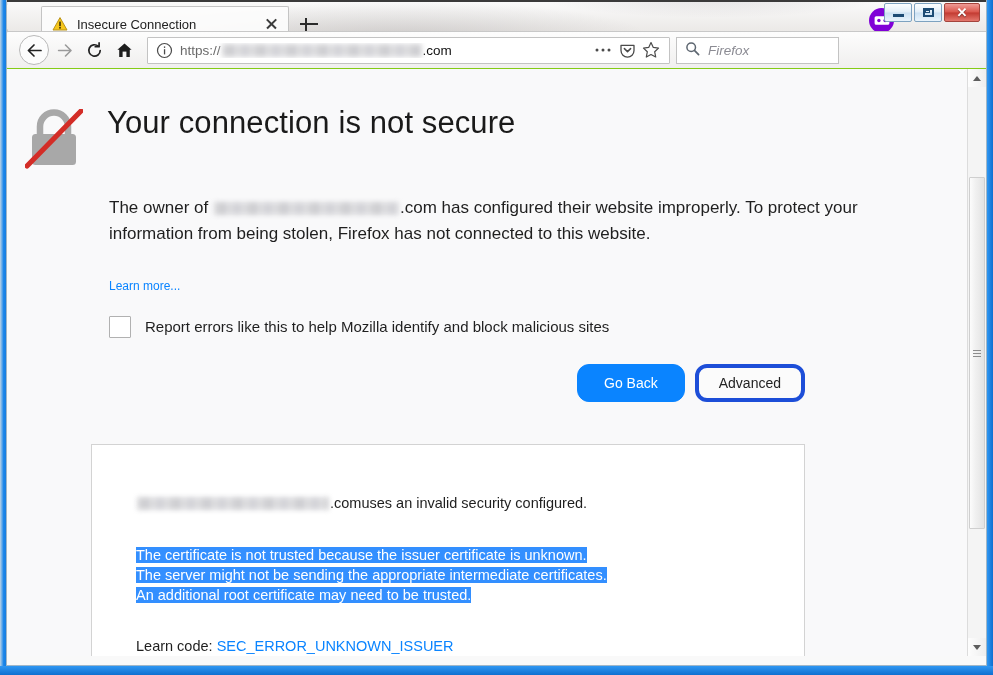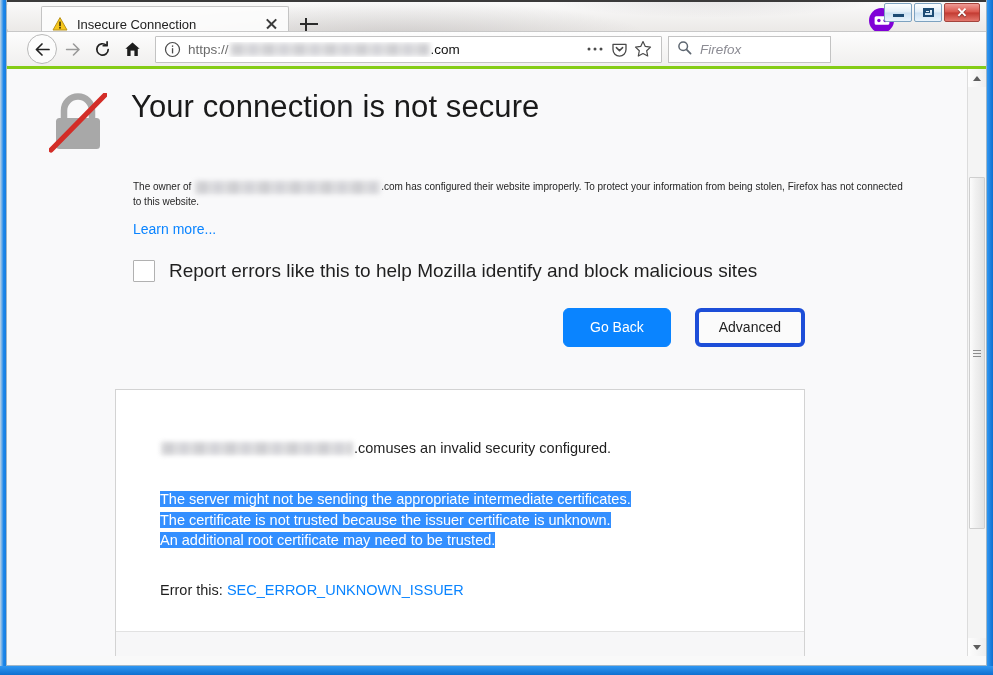--- a/index.html
+++ b/index.html
@@ -111,22 +111,22 @@
   }
   .wb-min { width:11px; height:3px; background:#1d4b74; margin-top:6px; }
   .wb-max { width:11px; height:9px; border:2px solid #1d4b74; }
   .wb-max-in { width:5px; height:3px; border:1.5px solid #1d4b74; }
   .wb-x { color:#fff; font-size:13px; font-weight:bold; line-height:1;
           text-shadow:0 1px 1px rgba(0,0,0,.45); }
 
   
   #navbar {
     position:relative; height:37px; background:#ef4444;
-    border-bottom:3px solid #84cc16;
-    display:flex; align-items:center; padding:0 20px;
+    border-bottom:1px solid #84cc16;
+    display:flex; align-items:center; padding:0 12px;
   }
   #navbar-texture { position:absolute; inset:0; pointer-events:none;
     background:
       linear-gradient(112deg, rgba(0,0,0,.05) 0 1px, transparent 1px 70px),
       linear-gradient(68deg, rgba(0,0,0,.04) 0 1px, transparent 1px 50px),
       linear-gradient(to bottom,#fdfdfd,#f0efee); }
   .navbtn {
     position:relative; width:30px; height:30px; flex:0 0 30px;
     display:flex; align-items:center; justify-content:center; cursor:pointer;
   }
@@ -166,48 +166,48 @@
   #toolbar-right { display:flex; align-items:center; }
   .tbicon { width:29px; height:28px; display:flex; align-items:center;
             justify-content:center; cursor:pointer; }
   #toolbar-sep { width:1px; height:20px; background:#cfcfcf; margin:0 5px; }
 
   
   #page {
     position:relative; height:587px; background:#f9f9fa; overflow:hidden;
   }
   #content {
-    position:absolute; left:0; top:0; width:962px; height:587px;
-    padding: 14px 60px 0 30px;
+    position:absolute; left:0; top:16px; width:962px; height:587px;
+    padding: 14px 60px 0 6px;
   }
 
   #error-head { display:flex; align-items:flex-start; }
   #broken-lock { width:62px; flex:0 0 62px; margin-top:10px; margin-left:12px; }
   #error-title {
     font-size:31px; font-weight:300; color:#1a1a1a; letter-spacing:.1px;
     margin-left:20px; margin-top:6px;
   }
 
   #body-block { margin-left:96px; margin-top:22px; max-width:780px; }
-  #error-body { font-size:10px; line-height:1.52; color:#1f1f1f; }
+  #error-body { font-size:17px; line-height:1.52; color:#1f1f1f; }
   .lnk { color:#0a84ff; cursor:pointer; }
-  #learn-more { display:inline-block; margin-top:12px; font-size:14px; }
+  #learn-more { display:inline-block; margin-top:32px; font-size:12px; }
 
   #report-row { display:flex; align-items:center; margin-top:22px; }
   #report-checkbox {
     width:22px; height:22px; flex:0 0 22px; border:1px solid #b1b1b1;
     background:#fff; border-radius:1px; cursor:pointer;
   }
-  #report-label { font-size:19px; color:#1f1f1f; margin-left:14px; }
+  #report-label { font-size:15px; color:#1f1f1f; margin-left:14px; }
 
   #button-row { display:flex; justify-content:flex-end; gap:10px;
                 margin-top:26px; margin-right:104px; }
   .btn {
     font-family:"Liberation Sans", sans-serif; font-size:14px;
-    padding:7px 18px; border-radius:6px; cursor:pointer; line-height:1.2;margin-left:14px;
+    padding:7px 18px; border-radius:12px; cursor:pointer; line-height:1.2;
   }
   #go-back-button { background:#0a84ff; color:#fff; border:1px solid #0a84ff; padding:7px 26px; }
   #advanced-button { background:#fbfbfb; color:#232323; border:4px solid #1d4ed8; padding:7px 20px; }
 
   
   #advanced-panel {
     margin-left:78px; margin-right:104px; margin-top:42px;
     background:#fff; border:1px solid #d3d3d3;
   }
   #panel-body { padding:48px 44px 30px 44px; }
@@ -442,32 +442,32 @@
           <div id="panel-body">
 
             <div class="panel-line" id="cert-host-line">
               <span class="redacted" style="width:192px"></span>
                 <span>.com</span>
                 <span> uses an invalid security configured.</span>
             </div>
 
             <div id="cert-detail">
               <div class="panel-line">
-                <span class="sel">The server might not be sending the appropriate intermediate certificates.</span>
+                <span class="sel">The certificate is not trusted because the issuer certificate is unknown.</span>
               </div>
               <div class="panel-line">
-                <span class="sel">The certificate is not trusted because the issuer certificate is unknown.</span>
+                <span class="sel">The server might not be sending the appropriate intermediate certificates.</span>
               </div>
               <div class="panel-line">
                 <span class="sel">An additional root certificate may need to be trusted.</span>
               </div>
             </div>
 
             <div class="panel-line" id="error-code-line">
-              <span>Error this: </span><a class="lnk">SEC_ERROR_UNKNOWN_ISSUER</a>
+              <span>Learn code: </span><a class="lnk">SEC_ERROR_UNKNOWN_ISSUER</a>
             </div>
           </div>
 
           <div id="panel-footer">
             
           </div>
         </div>
       </div>
 
       <div id="scrollbar">

